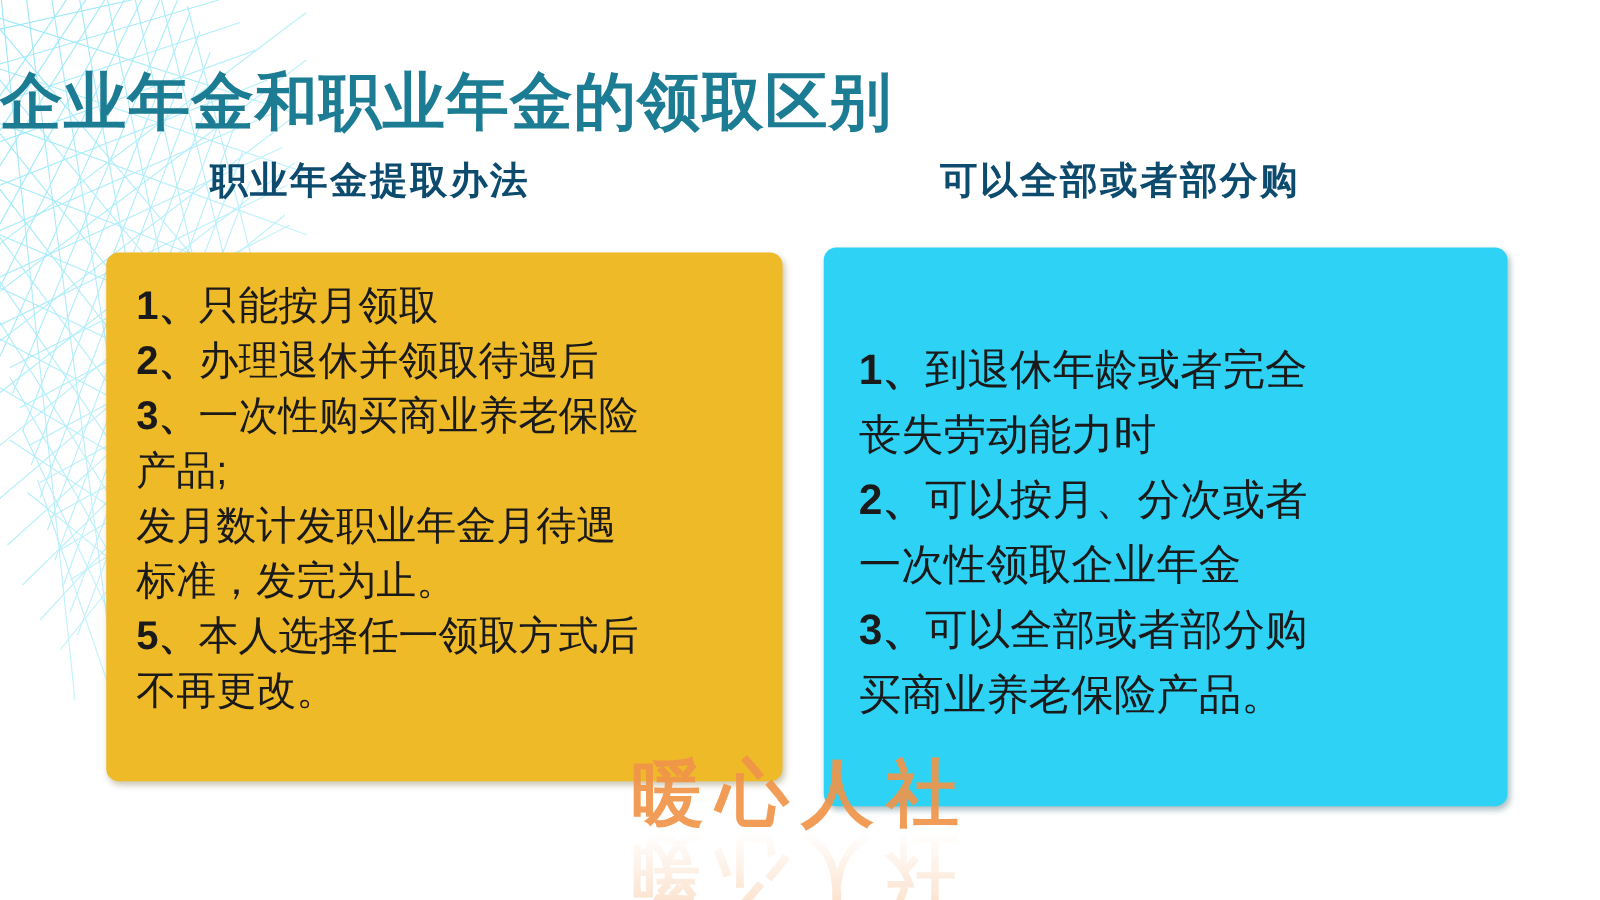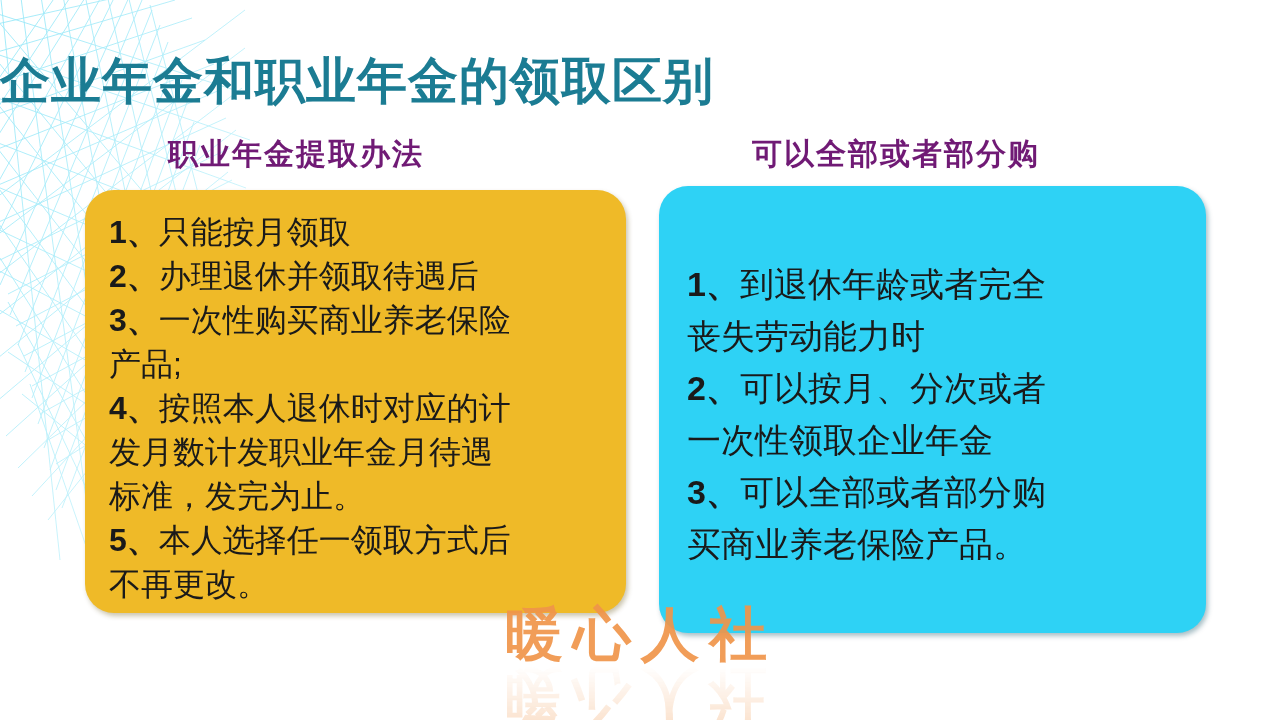--- a/index.html
+++ b/index.html
@@ -37,35 +37,36 @@
     font-size: 50px;
     font-weight: bold;
     letter-spacing: 1px;
     color: #1B7C93;
     white-space: nowrap;
   }
 
   
   .subhead {
     position: absolute;
-    top: 134px;
+    top: 124px;
     font-size: 30px;
     font-weight: bold;
-    color: #701a75;
+    color: #0c4a6e;
     white-space: nowrap;
     letter-spacing: 2px;
   }
   #subhead-left  { left: 168px; }
   #subhead-right { left: 752px; }
 
   
   .card {
     position: absolute;
-    border-radius: 29px;
+    border-radius: 10px;
     box-sizing: border-box;
+    margin-top: 12px;
   }
   #card-left {
     left: 85px;
     top: 190px;
     width: 541px;
     height: 423px;
     background: #EFBA28;
     box-shadow: 2px 3px 5px rgba(90,70,0,0.32);
   }
   #card-right {
@@ -174,23 +175,20 @@
       <div class="card-line">
         <span class="num">2、</span><span>办理退休并领取待遇后</span>
       </div>
       <div class="card-line">
         <span class="num">3、</span><span>一次性购买商业养老保险</span>
       </div>
       <div class="card-line">
         <span class="num"></span><span>产品;</span>
       </div>
       <div class="card-line">
-        <span class="num">4、</span><span>按照本人退休时对应的计</span>
-      </div>
-      <div class="card-line">
         <span class="num"></span><span>发月数计发职业年金月待遇</span>
       </div>
       <div class="card-line">
         <span class="num"></span><span>标准，发完为止。</span>
       </div>
       <div class="card-line">
         <span class="num">5、</span><span>本人选择任一领取方式后</span>
       </div>
       <div class="card-line">
         <span class="num"></span><span>不再更改。</span>

